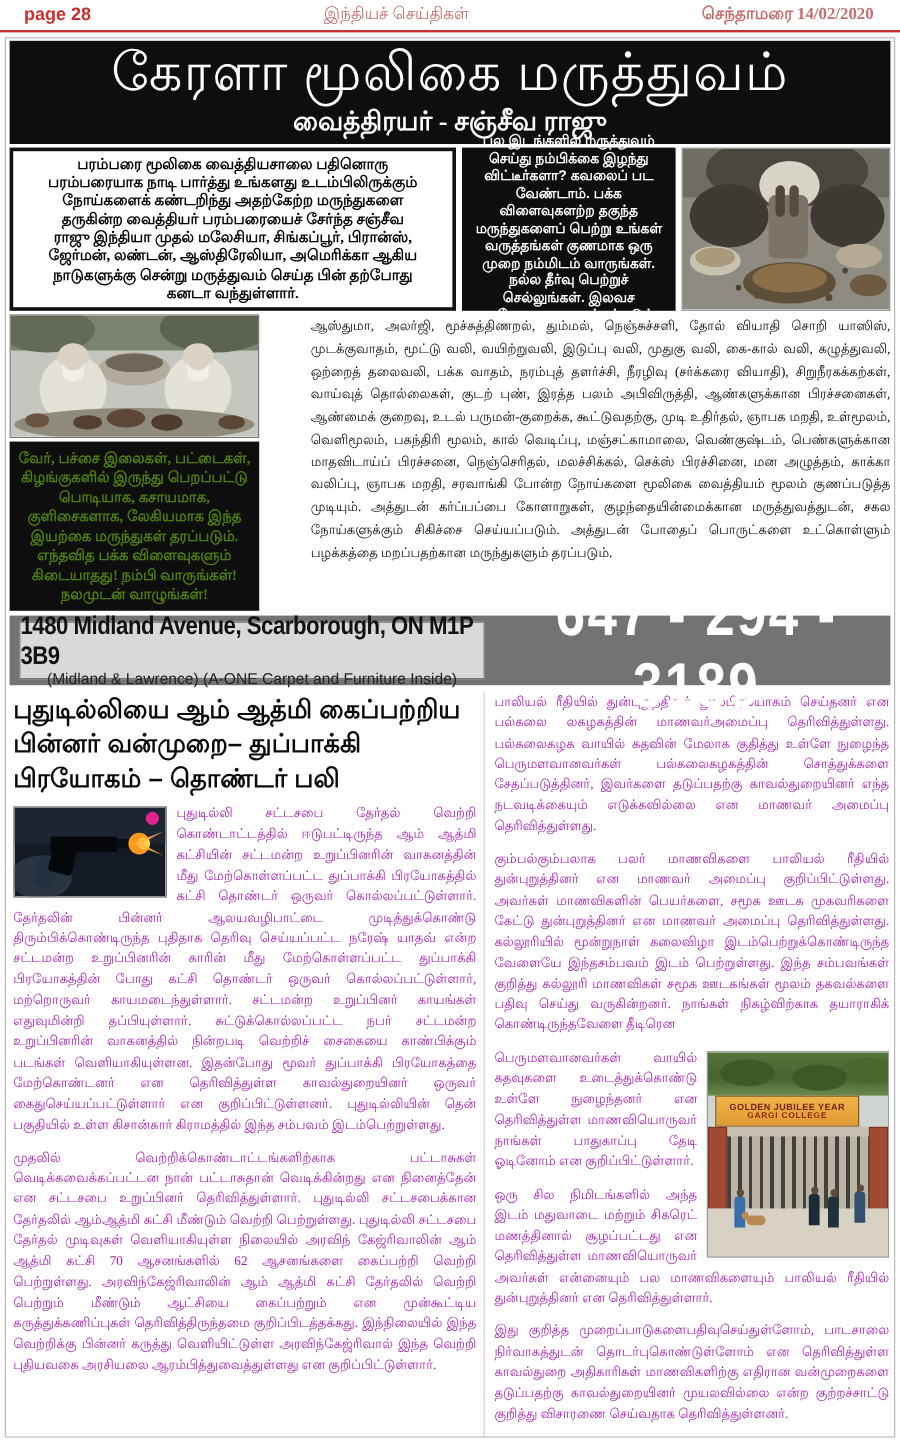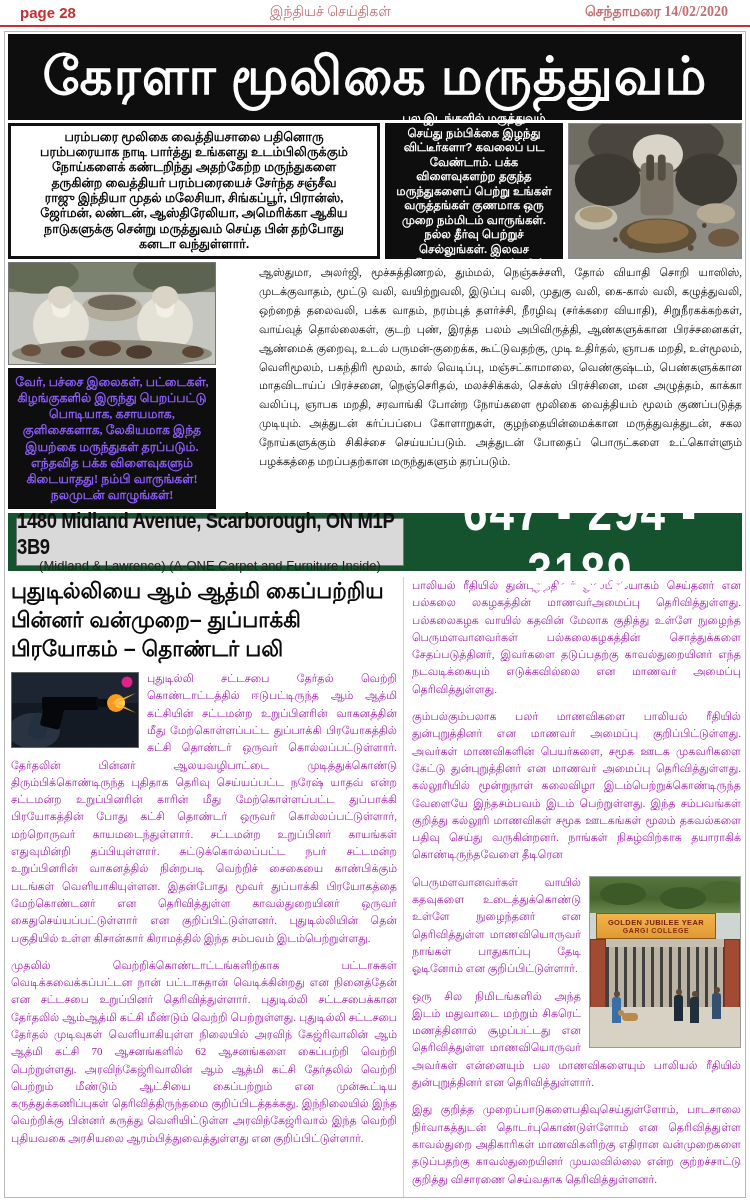--- a/index.html
+++ b/index.html
@@ -15,45 +15,45 @@
   .hdr .mid   { color:#c57070; font-size:14px; }
   .hdr .right { color:#c57070; font-size:14px; font-weight:bold; }
 
   
   .frame { position:absolute; top:31px; left:4px; right:4px; bottom:2px;
            border:1px solid #b9b9b9; background:#fff; overflow:hidden; }
 
   
   .banner { margin:2px 3px 0 3px; height:86px; background:#0e0e0e; color:#fff;
             display:flex; flex-direction:column; align-items:center; justify-content:center; }
-  .banner-title { font-size:52px; font-weight:bold; letter-spacing:1px; line-height:1.05;text-align:right; }
+  .banner-title { font-size:44px; font-weight:normal; letter-spacing:1px; line-height:1.05;text-align:right; }
   .banner-sub   { font-size:22px; font-weight:bold; margin-top:4px; }
 
   
   .row1 { display:flex; gap:5px; margin:3px 3px 0 3px; height:136px; }
   .intro-box { width:372px; border:3px solid #111; background:#fff; padding:4px 24px;
                font-size:12.6px; font-weight:bold; text-align:center; line-height:1.22;
                display:flex; align-items:center; }
   .promise-box { width:178px; background:#0e0e0e; color:#fff; padding:5px 6px;
                  font-family:"Liberation Sans",sans-serif;
                  font-size:11.6px; font-weight:bold; text-align:center; line-height:1.25;
                  display:flex; align-items:center; }
   .photo-grind { flex:1; border:1px solid #888; overflow:hidden; }
 
   
   .row2 { display:flex; margin:3px 3px 0 3px; height:247px; gap:6px; }
   .col-a { width:208px; display:flex; flex-direction:column; gap:3px; }
   .photo-sages { height:120px; border:1px solid #777; overflow:hidden; }
-  .natural-box { flex:1; background:#0e0e0e; color:#8b5cf6; padding:6px 6px;
+  .natural-box { flex:1; background:#0e0e0e; color:#4d7c0f; padding:6px 6px;
                  font-size:12.4px; font-weight:bold; text-align:center; line-height:1.3;
                  display:flex; align-items:center; }
   .ailments { flex:1; font-size:11px; line-height:18.9px; text-align:justify; padding-top:1px;margin-left:37px; }
 
   
-  .addr-bar { margin:4px 3px 0 3px; height:58px; background:#14532d; display:flex;
+  .addr-bar { margin:4px 3px 0 3px; height:58px; background:#737373; display:flex;
               align-items:center; padding:0 8px;gap:23px; }
   .addr-box { background:#d9d9d9; border:1px solid #777; width:388px; height:48px;
               display:flex; flex-direction:column; align-items:center; justify-content:center;
               font-family:"Liberation Sans",sans-serif; }
   .addr-line1 { font-weight:bold; font-size:18.5px; letter-spacing:-0.4px; transform:scaleY(1.15); color:#111; }
   .addr-line2 { font-size:13px; color:#222; margin-top:2px; }
   .phone { flex:1; text-align:center; color:#fff; font-family:"Liberation Sans",sans-serif;
            font-weight:bold; font-size:44px; letter-spacing:2px; transform:scaleY(1.2); }
 
   
@@ -106,20 +106,21 @@
   <div class="hdr">
     <span class="left">page 28</span>
     <span class="mid">இந்தியச் செய்திகள்</span>
     <span class="right">செந்தாமரை 14/02/2020</span>
   </div>
 
   <div class="frame">
 
     <div class="banner">
       <div class="banner-title">கேரளா மூலிகை மருத்துவம்</div>
+      <div class="banner-sub">வைத்திரயர் - சஞ்சீவ ராஜு</div>
     </div>
 
     <div class="row1">
       <div class="intro-box">பரம்பரை மூலிகை வைத்தியசாலை பதினொரு பரம்பரையாக நாடி பார்த்து உங்களது உடம்பிலிருக்கும் நோய்களைக் கண்டறிந்து அதற்கேற்ற மருந்துகளை தருகின்ற வைத்தியர் பரம்பரையைச் சேர்ந்த சஞ்சீவ ராஜு இந்தியா முதல் மலேசியா, சிங்கப்பூர், பிரான்ஸ், ஜேர்மன், லண்டன், ஆஸ்திரேலியா, அமெரிக்கா ஆகிய நாடுகளுக்கு சென்று மருத்துவம் செய்த பின் தற்போது கனடா வந்துள்ளார்.</div>
       <div class="promise-box">பல இடங்களில் மருத்துவம் செய்து நம்பிக்கை இழந்து விட்டீர்களா? கவலைப் பட வேண்டாம். பக்க விளைவுகளற்ற தகுந்த மருந்துகளைப் பெற்று உங்கள் வருத்தங்கள் குணமாக ஒரு முறை நம்மிடம் வாருங்கள். நல்ல தீர்வு பெற்றுச் செல்லுங்கள். இலவச ஆலோசனை வழங்கப்படும்.</div>
       <figure class="photo-grind">
         <svg width="100%" height="100%" viewBox="0 0 178 132" preserveAspectRatio="none">
           <rect width="178" height="132" fill="#8e8b82"></rect>
           <rect width="178" height="40" fill="#6f6c62"></rect>
           <ellipse cx="90" cy="18" rx="70" ry="30" fill="#4a463f"></ellipse>

